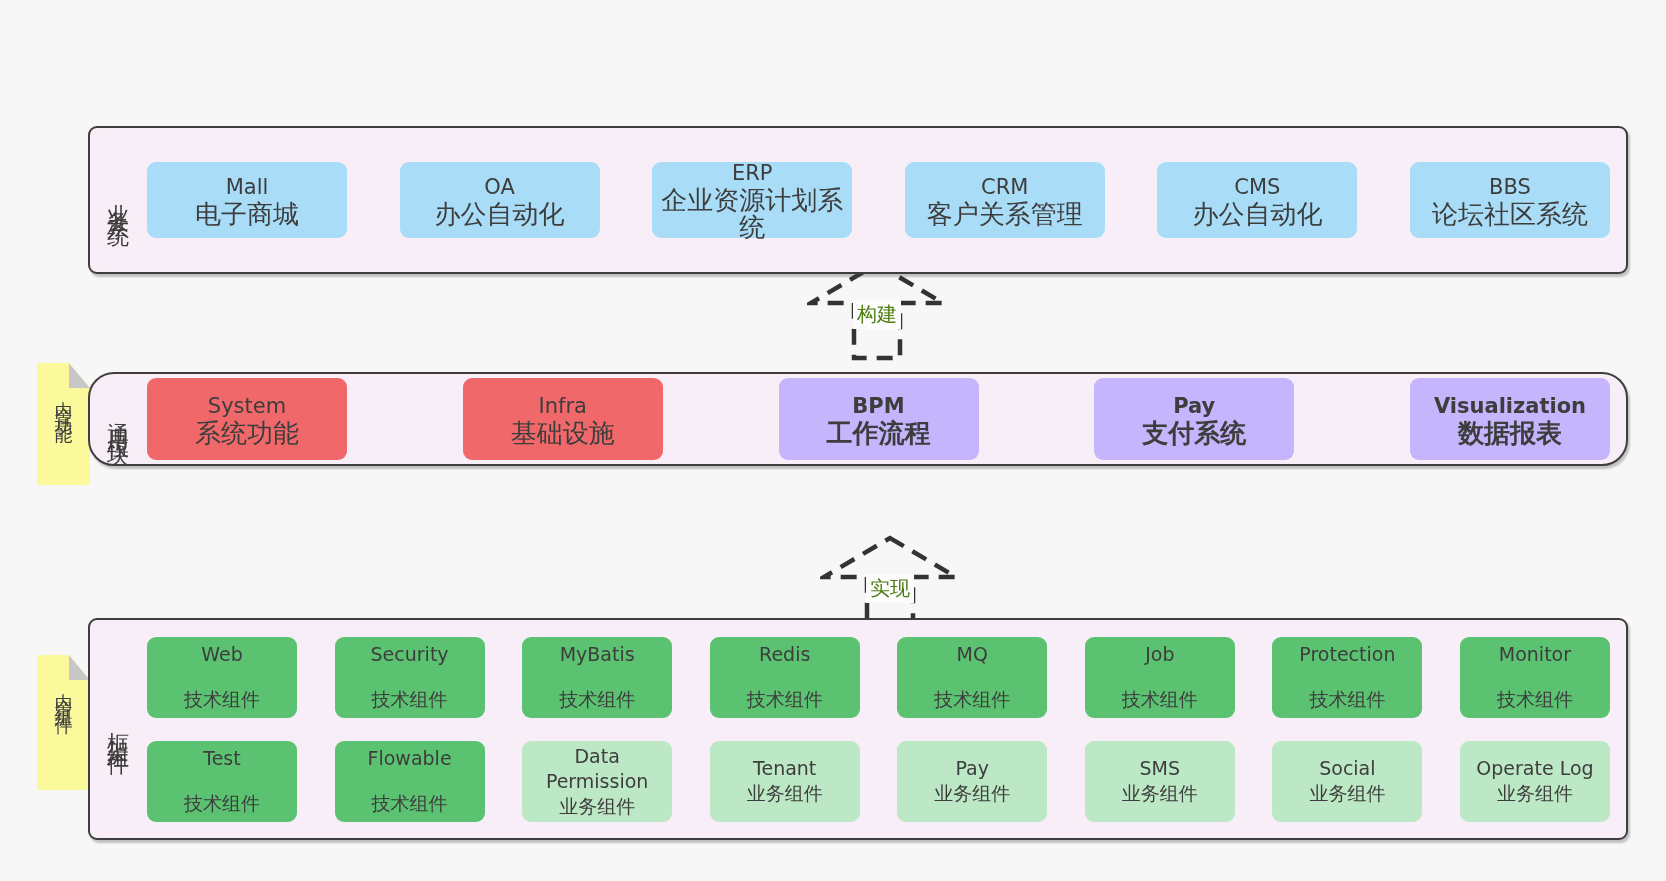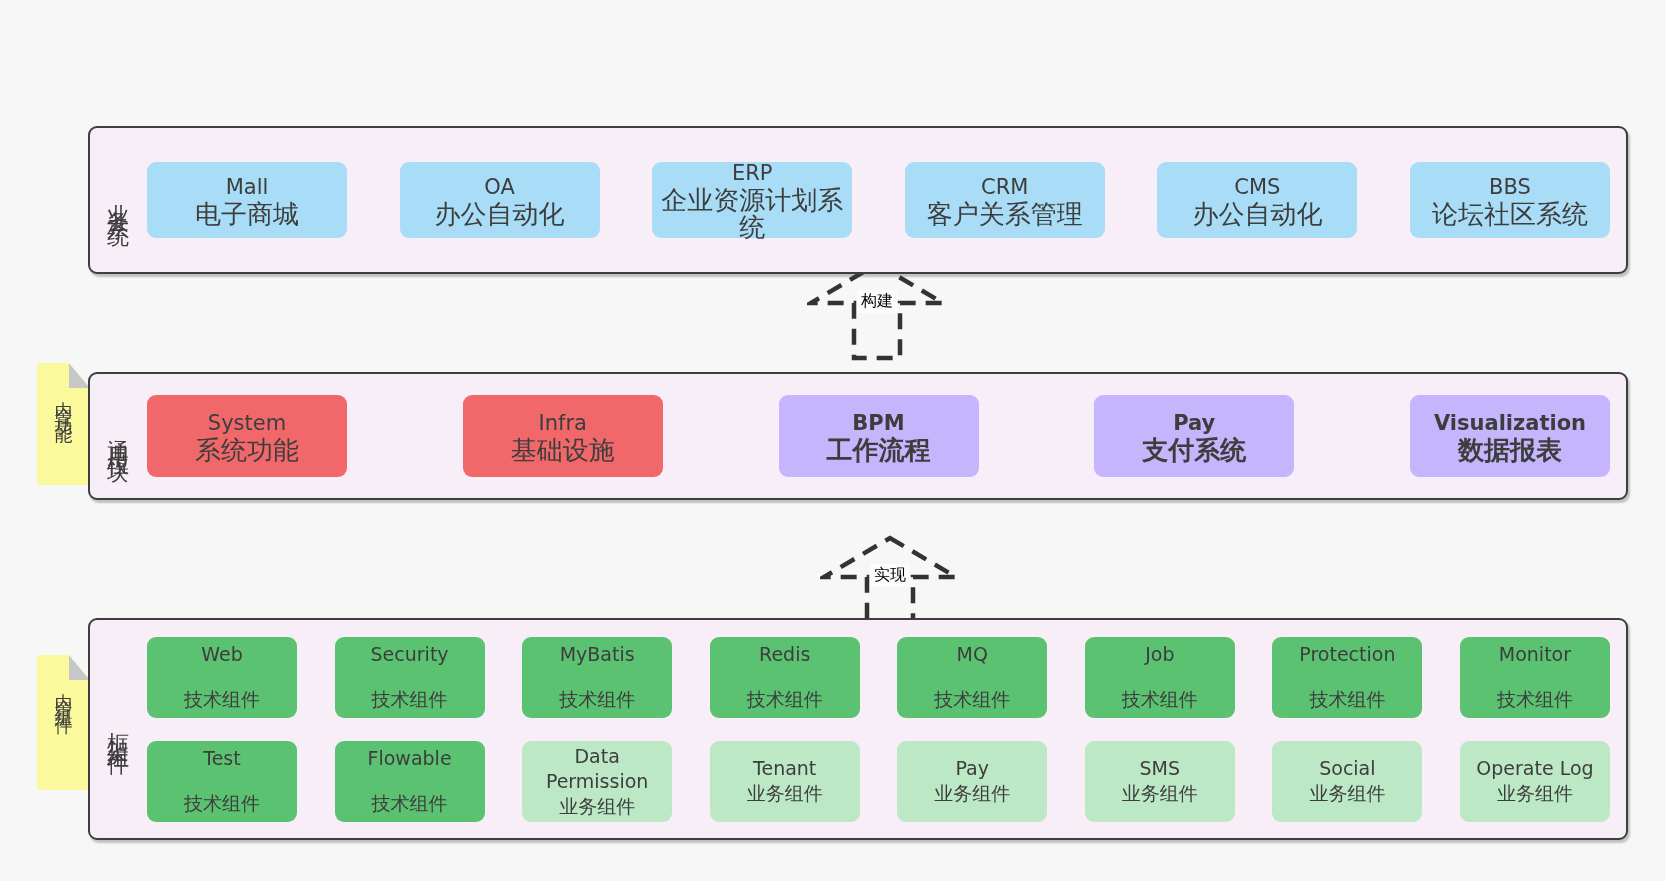--- a/index.html
+++ b/index.html
@@ -14,21 +14,21 @@
   
   .band{
     position:absolute;left:88px;width:1540px;
     background:#f8eef7;
     border:2px solid #3e3e3e;border-radius:9px;
     box-shadow:2px 3px 2px rgba(70,70,70,.30);
     box-sizing:border-box;
     z-index:2;
   }
   .band--top{top:126px;height:148px;}
-  .band--mid{top:372px;height:128px;}
+  .band--mid{top:372px;height:94px;border-radius:26px;}
   .band--bottom{top:618px;height:222px;}
 
   .vtext{
     writing-mode:vertical-lr;text-orientation:upright;
     white-space:nowrap;
   }
   .band-label{
     position:absolute;left:13px;top:50%;transform:translateY(-50%);
     font-size:22px;letter-spacing:7px;color:#3d3d3d;
   }
@@ -73,23 +73,23 @@
   .tag-text{
     margin-top:24px;font-size:18px;letter-spacing:8px;color:#3d3d3d;
   }
 
   
   .arrow{position:absolute;width:140px;height:102px;z-index:1;}
   .arrow--build{left:807px;top:260px;}
   .arrow--impl{left:820px;top:506px;margin-top:28px;}
   .arrow svg{display:block;}
   .arrow-label{
-    position:absolute;left:50%;top:30px;transform:translateX(-50%);
+    position:absolute;left:50%;top:40px;transform:translateX(-50%);
     background:#fcfcfc;padding:1px 4px;
-    font-size:16px;color:#000000;white-space:nowrap;
+    font-size:20px;color:#4d7c0f;white-space:nowrap;
   }
 </style>
 </head>
 <body>
 
 <div class="canvas">
 
   <div class="tag tag--mid">
     <div class="tag-fold"></div>
     <span class="vtext tag-text">内置功能</span>

